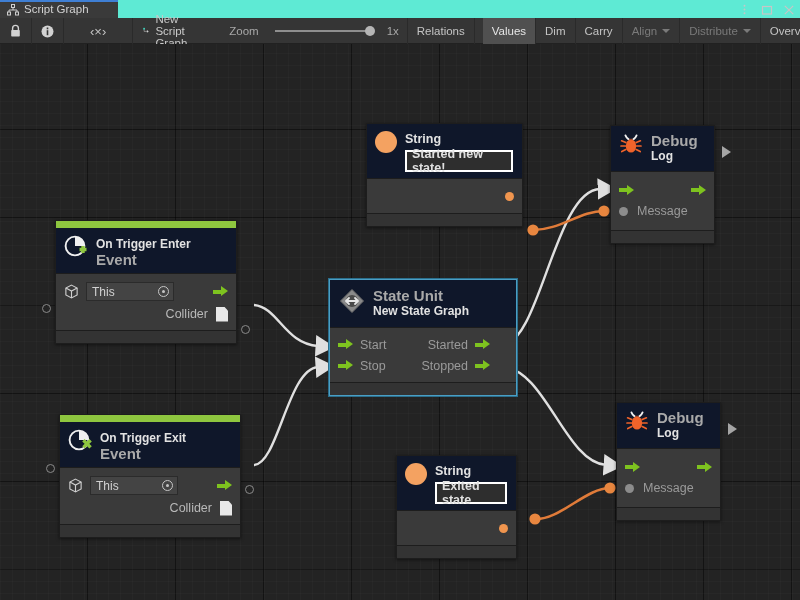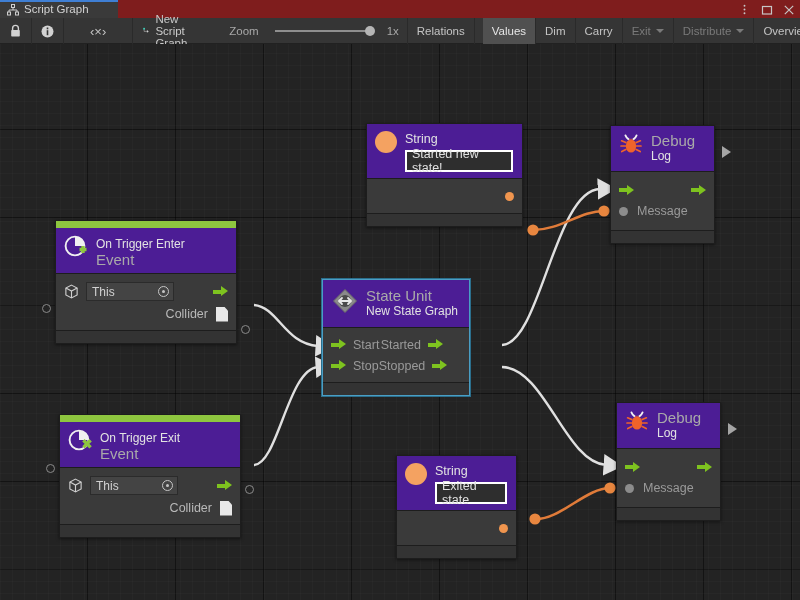--- a/index.html
+++ b/index.html
@@ -8,21 +8,21 @@
     background:#1e1e1e;
     font-family:"Liberation Sans", sans-serif;
     color:#c8c8c8;
     font-size:12px;
     -webkit-font-smoothing:antialiased;
   }
 
   
   .titlebar{
     position:absolute; left:0; top:0; width:800px; height:18px;
-    background:#7f1d1d;
+    background:#5eead4;
   }
   .tab{
     position:absolute; left:0; top:0; width:118px; height:18px;
     background:#3a3a3a;
     border-top:2px solid #3f7fd4;
     display:flex; align-items:center; gap:5px;
     padding-left:7px;
   }
   .tab-label{ font-size:11.5px; color:#d2d2d2; line-height:1; }
   .win-controls{
@@ -90,21 +90,22 @@
     background:#3a3a3a;
     border:1px solid #1d1d1d;
     box-shadow:0 1px 3px rgba(0,0,0,.5);
   }
   .node.selected{ border:1px solid #4a9ec4; box-shadow:0 0 0 1px #2b6f8d; }
   .accent{ height:7px; background:#8ec63f; }
   .n-head{
     display:flex; align-items:flex-start; gap:8px;
     padding:7px 9px 7px 8px;
     border-bottom:1px solid #1d1d1d;
-    background:#4c1d95;
+    background:#0f172a;
+    font-weight:bold;
   }
   .n-titles{ display:flex; flex-direction:column; gap:1px; padding-top:1px; }
   .n-sub{ font-size:15px; color:#a9a9a9; line-height:13px; }
   .n-title{ font-size:12px; color:#e2e2e2; line-height:16px; }
   .n-body{ padding:6px 8px 6px 8px; position:relative; }
   .n-foot{ height:13px; background:#333333; border-top:1px solid #1d1d1d; }
 
   .row{ display:flex; align-items:center; min-height:20px; }
   .row.between{ justify-content:space-between; }
   .row.right{ justify-content:flex-end; }
@@ -254,21 +255,21 @@
     <div class="tb-btn active">
       <span>Values</span>
     </div>
     <div class="tb-btn">
       <span>Dim</span>
     </div>
     <div class="tb-btn">
       <span>Carry</span>
     </div>
     <div class="tb-btn disabled">
-      <span>Exit</span>
+      <span>Align</span>
       <i class="caret"></i>
     </div>
     <div class="tb-btn disabled">
       <span>Distribute</span>
       <i class="caret"></i>
     </div>
     <div class="tb-btn">
       <span>Overview</span>
     </div>
 
@@ -376,21 +377,21 @@
       <div class="row right" style="height:24px;gap:8px">
         <span class="lbl">Collider</span>
         <span class="doc-ico"></span>
       </div>
     </div>
     <div class="n-foot"></div>
   </div>
   <div class="ext-port" style="left:42px; top:260px"></div>
   <div class="ext-port" style="left:241px; top:281px"></div>
 
-  <div class="node selected" style="left:322px; top:235px; width:148px;">
+  <div class="node selected" style="left:329px; top:235px; width:188px;">
     <div class="n-head" style="padding:8px 9px">
       <svg class="su-ico" viewBox="0 0 26 26">
         <path d="M13 1.5l11.5 11.5L13 24.5L1.5 13z" fill="#8a8a8a" stroke="#6a6a6a" stroke-width="1"></path>
         <circle cx="13" cy="13" r="6" fill="#4a4a4a"></circle>
         <path d="M7.5 13h11M10 10l-3 3l3 3M16 10l3 3l-3 3" stroke="#e8e8e8" stroke-width="1.8" fill="none" stroke-linecap="round" stroke-linejoin="round"></path>
       </svg>
       <div class="n-titles">
         <span class="n-sub">State Unit</span>
         <span class="n-title">New  State  Graph</span>
       </div>

